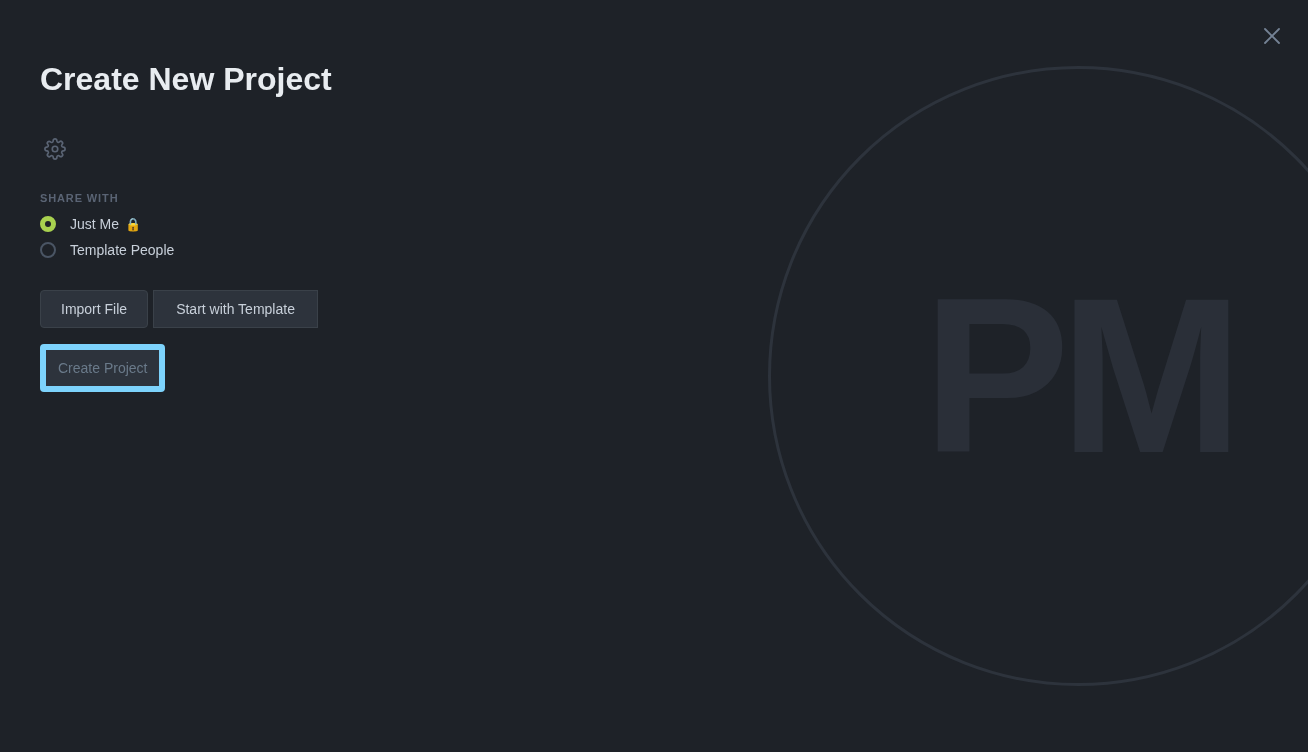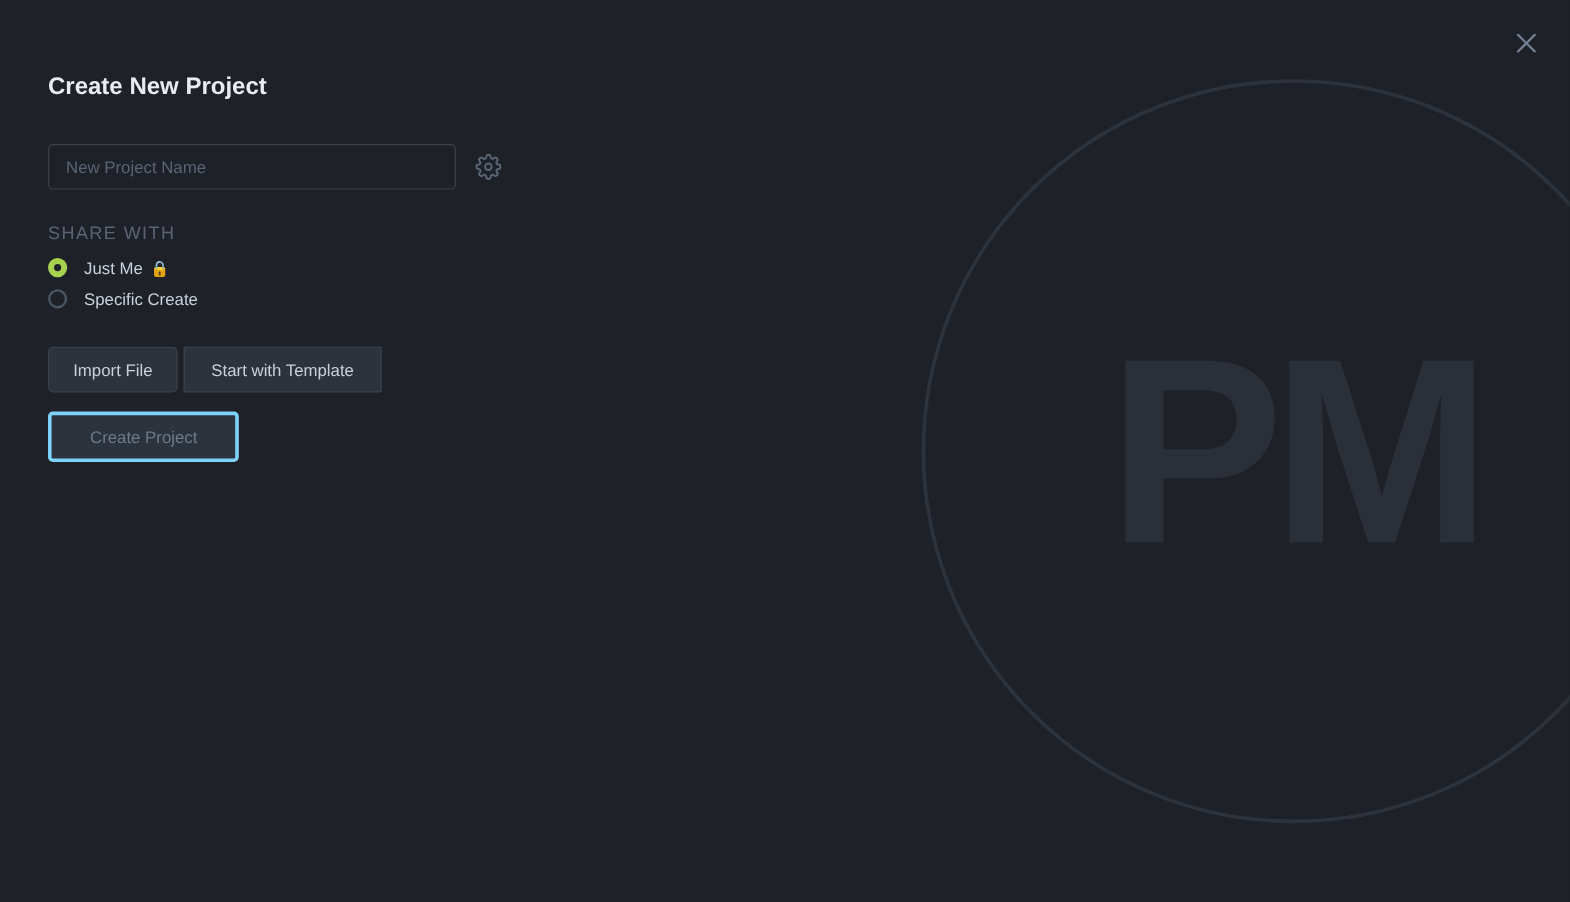--- a/index.html
+++ b/index.html
@@ -80,21 +80,21 @@
       height: 32px;
       display: flex;
       align-items: center;
       justify-content: center;
       z-index: 10;
       opacity: 0.8;
     }
 
     
     .page-title {
-      font-size: 20px;
+      font-size: 32px;
       font-weight: 600;
       color: #e8ecf0;
       margin-bottom: 36px;
       line-height: 1.2;
     }
 
     
     .input-row {
       display: flex;
       align-items: center;
@@ -127,22 +127,22 @@
       justify-content: center;
       padding: 4px;
     }
 
     
     .share-section {
       margin-bottom: 32px;
     }
 
     .share-label {
-      font-size: 15px;
-      font-weight: 400;
+      font-size: 11px;
+      font-weight: 700;
       color: #5a6474;
       letter-spacing: 0.08em;
       text-transform: uppercase;
       margin-bottom: 12px;
     }
 
     .radio-group {
       display: flex;
       flex-direction: column;
       gap: 10px;
@@ -221,23 +221,23 @@
       background: #2d333c;
       border: 1px solid #3a4149;
       border-radius: 0;
       color: #c8d0da;
       font-size: 14px;
       font-weight: 500;
       cursor: pointer;
     }
 
     .btn-create {
-      padding: 10px 32px;
+      padding: 10px 12px;
       background: #2d333c;
-      border: 3px solid #7dd3fc;
+      border: 6px solid #7dd3fc;
       border-radius: 4px;
       color: #6a7a8a;
       font-size: 14px;
       font-weight: 500;
       cursor: pointer;
     }
 
     
     .gear-svg {
       width: 22px;
@@ -255,21 +255,20 @@
       <line x1="15" y1="1" x2="1" y2="15" stroke="#8a9bb0" stroke-width="1.8" stroke-linecap="round"></line>
     </svg>
   </button>
 
   <div class="left-panel">
 
     <h1 class="page-title">Create New Project</h1>
 
     
     <div class="input-row">
-      <input type="text" class="project-name-input" placeholder="New Project Name" style="">
       <button class="settings-icon-btn">
         <svg class="gear-svg" viewBox="0 0 24 24" fill="none" stroke="#5a6474" stroke-width="1.8" stroke-linecap="round" stroke-linejoin="round">
           <circle cx="12" cy="12" r="3"></circle>
           <path d="M19.4 15a1.65 1.65 0 0 0 .33 1.82l.06.06a2 2 0 0 1-2.83 2.83l-.06-.06a1.65 1.65 0 0 0-1.82-.33 1.65 1.65 0 0 0-1 1.51V21a2 2 0 0 1-4 0v-.09A1.65 1.65 0 0 0 9 19.4a1.65 1.65 0 0 0-1.82.33l-.06.06a2 2 0 0 1-2.83-2.83l.06-.06A1.65 1.65 0 0 0 4.68 15a1.65 1.65 0 0 0-1.51-1H3a2 2 0 0 1 0-4h.09A1.65 1.65 0 0 0 4.6 9a1.65 1.65 0 0 0-.33-1.82l-.06-.06a2 2 0 0 1 2.83-2.83l.06.06A1.65 1.65 0 0 0 9 4.68a1.65 1.65 0 0 0 1-1.51V3a2 2 0 0 1 4 0v.09a1.65 1.65 0 0 0 1 1.51 1.65 1.65 0 0 0 1.82-.33l.06-.06a2 2 0 0 1 2.83 2.83l-.06.06A1.65 1.65 0 0 0 19.4 9a1.65 1.65 0 0 0 1.51 1H21a2 2 0 0 1 0 4h-.09a1.65 1.65 0 0 0-1.51 1z"></path>
         </svg>
       </button>
     </div>
 
     
     <div class="share-section">
@@ -280,21 +279,21 @@
           <input type="radio" name="share" checked="" style="">
           <span class="radio-label">
             Just Me
             <span class="lock-icon">🔒</span>
           </span>
         </label>
 
 
         <label class="radio-option">
           <input type="radio" name="share" style="">
-          <span class="radio-label">Specific Create</span>
+          <span class="radio-label">Template People</span>
         </label>
 
       </div>
     </div>
 
     
     <div class="button-row">
       <button class="btn-secondary">Import File</button>
       <button class="btn-primary-outline">Start with Template</button>
     </div>

